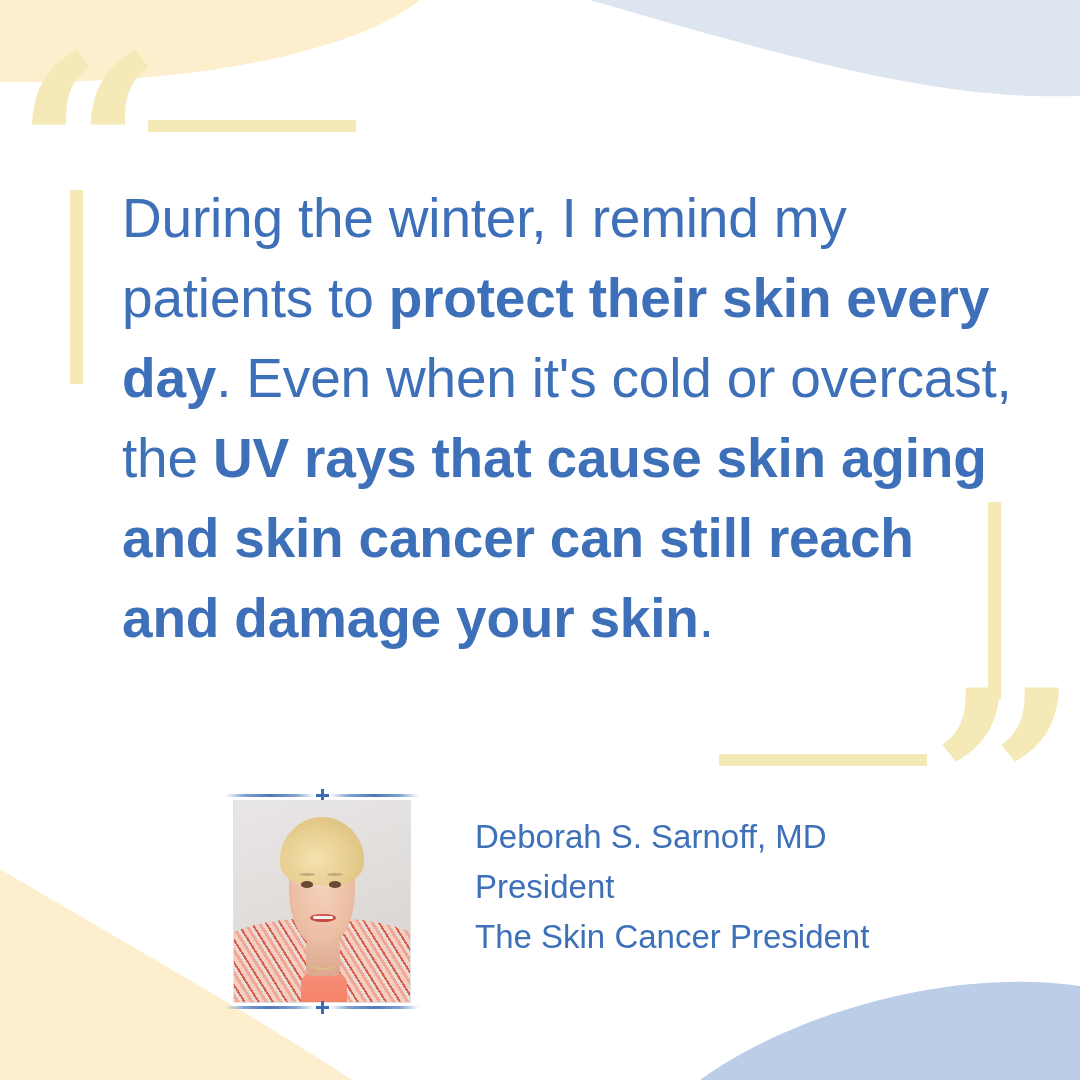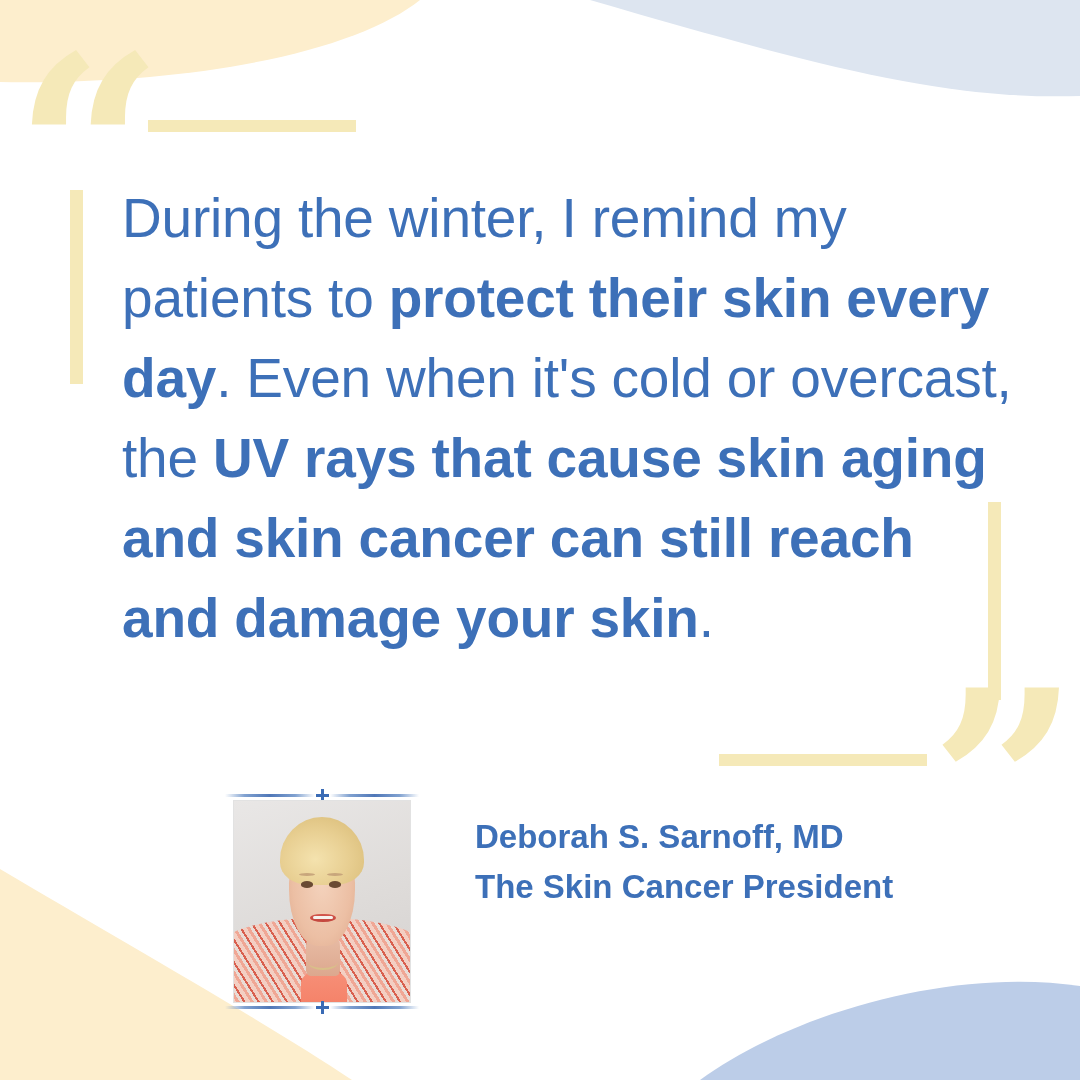--- a/index.html
+++ b/index.html
@@ -253,21 +253,21 @@
   }
 
   
   .attribution {
     position: absolute;
     left: 475px;
     top: 812px;
     color: #3d70b8;
     font-size: 33px;
     line-height: 50px;
-    font-weight: 700;
+    font-weight: 400;
   }
   .attribution div { white-space: nowrap; }
 </style>
 </head>
 <body>
 
 <div id="canvas">
 
   <svg class="blob-svg" viewBox="0 0 1080 1080" aria-hidden="true">
     <path d="M0,0 L420,0 C360,48 210,85 0,82 Z" fill="#fdeecd"></path>
@@ -311,16 +311,17 @@
 
     <div class="sel-handle-row bottom">
       <span class="sel-line"></span>
       <span class="move-cross"></span>
       <span class="sel-line"></span>
     </div>
   </div>
 
   <div class="attribution">
     <div>Deborah S. Sarnoff, MD</div>
+    <div>President</div>
     <div>The Skin Cancer President</div>
   </div>
 
 </div>
 
 </body></html>

